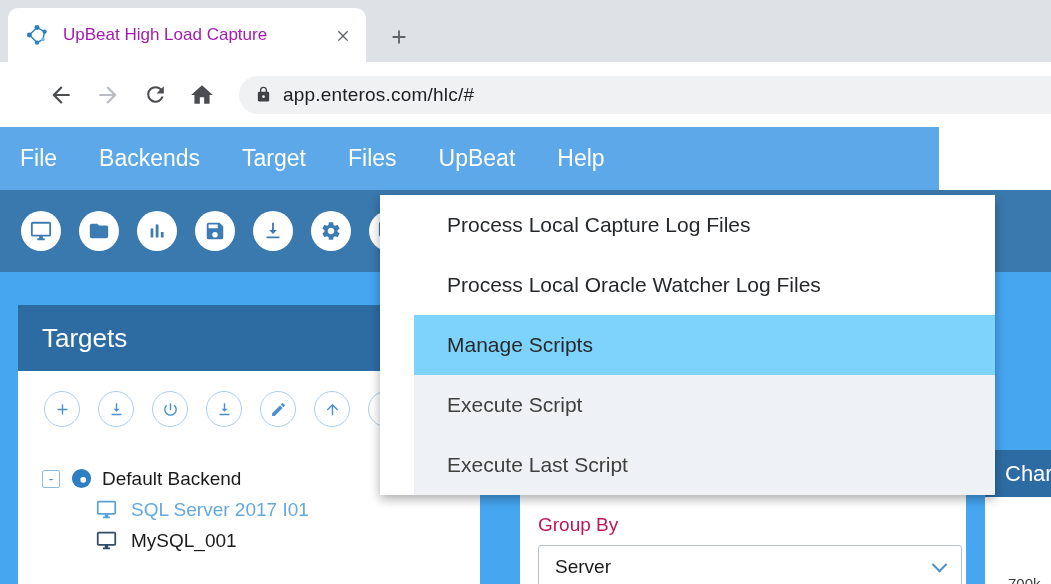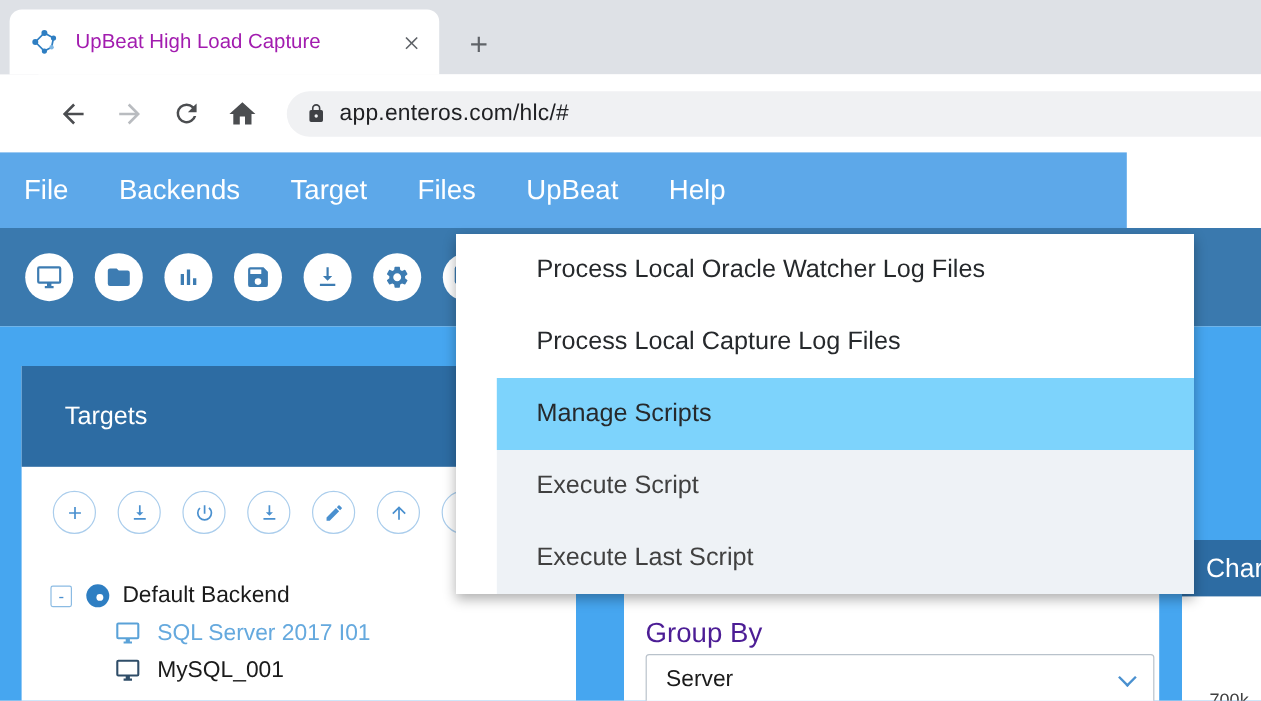--- a/index.html
+++ b/index.html
@@ -38,39 +38,39 @@
 
   .icon-toolbar{position:absolute; left:0; top:190px; width:1051px; height:82px; background:#3a79ae;
                 display:flex; align-items:center; padding-left:21px; gap:18px;}
   .tool-circle{width:40px; height:40px; border-radius:50%; background:#ffffff; flex:0 0 auto;
                display:flex; align-items:center; justify-content:center; color:#3d7cb2;}
 
   
   .content{position:absolute; left:0; top:272px; width:1051px; height:312px; background:#46a6f0;}
 
   .targets-panel{position:absolute; left:18px; top:33px; width:462px; height:279px; background:#fff;}
-  .panel-header{height:84px; background:#2d6ca3; color:#fff; display:flex; align-items:center;
-                padding-left:36px; font-size:21px;}
+  .panel-header{height:66px; background:#2d6ca3; color:#fff; display:flex; align-items:center;
+                padding-left:24px; font-size:26px;}
   .targets-toolbar{margin-top:8px; height:60px; display:flex; align-items:center;
                    padding-left:26px; gap:18px; overflow:hidden;}
   .t-circle{width:36px; height:36px; border-radius:50%; border:1px solid #aacdec; flex:0 0 auto;
             display:flex; align-items:center; justify-content:center; color:#4a90cf; background:#fff;}
   .tree{padding:24px 0 0 24px; font-size:19px; color:#1b1b1b;}
   .tree-row{display:flex; align-items:center; height:31px; white-space:nowrap;}
   .tree-toggle{width:18px; height:18px; border:1px solid #8bbbe3; border-radius:2px; color:#4a90cf;
                font-size:14px; display:flex; align-items:center; justify-content:center; margin-right:10px;}
   .tree-ic{margin-right:9px; flex:0 0 auto; display:flex;}
   .tree-row.child{margin-left:54px;}
   .tree-row.child .tree-ic{margin-right:14px;}
   .lbl-selected{color:#65a9de;}
   .ic-mon-blue{color:#5aa2d8;}
   .ic-mon-dark{color:#2f4d68;}
 
   .options-panel{position:absolute; left:520px; top:178px; width:446px; height:134px; background:#fff;}
-  .groupby-label{position:absolute; left:18px; top:64px; font-size:23px; color:#4c1d95;}
+  .groupby-label{position:absolute; left:18px; top:64px; font-size:19px; color:#be185d;}
   .gb-select{position:absolute; left:18px; top:95px; width:424px; height:44px; background:#fff;
              border:1px solid #b9c2cb; border-radius:3px; display:flex; align-items:center;
              padding:0 16px; font-size:19px; color:#1b1b1b;}
   .chev{margin-left:auto; width:11px; height:11px; border-right:2px solid #4a90cf;
         border-bottom:2px solid #4a90cf; transform:rotate(45deg) translate(-2px,-2px);}
 
   .charts-panel{position:absolute; left:985px; top:178px; width:300px; height:134px; background:#fff;}
   .charts-panel .panel-header{height:47px; padding-left:20px; font-size:22px; white-space:nowrap; overflow:hidden;}
   .axis-label{position:absolute; left:23px; top:105px; font-size:15px; color:#404040;margin-top:20px;}
 
@@ -315,21 +315,21 @@
     <div class="charts-panel">
       <div class="panel-header">
         <span>Charts</span>
       </div>
       <div class="axis-label">700k</div>
     </div>
 
   </div>
 
   <div class="tools-menu">
+    <div class="menu-item">Process Local Capture Log Files</div>
     <div class="menu-item">Process Local Oracle Watcher Log Files</div>
-    <div class="menu-item">Process Local Capture Log Files</div>
     <div class="menu-item highlighted">Manage Scripts</div>
     <div class="menu-item disabled">Execute Script</div>
     <div class="menu-item disabled">Execute Last Script</div>
     <div class="menu-gutter"></div>
   </div>
 
 </div>
 
 </body></html>

